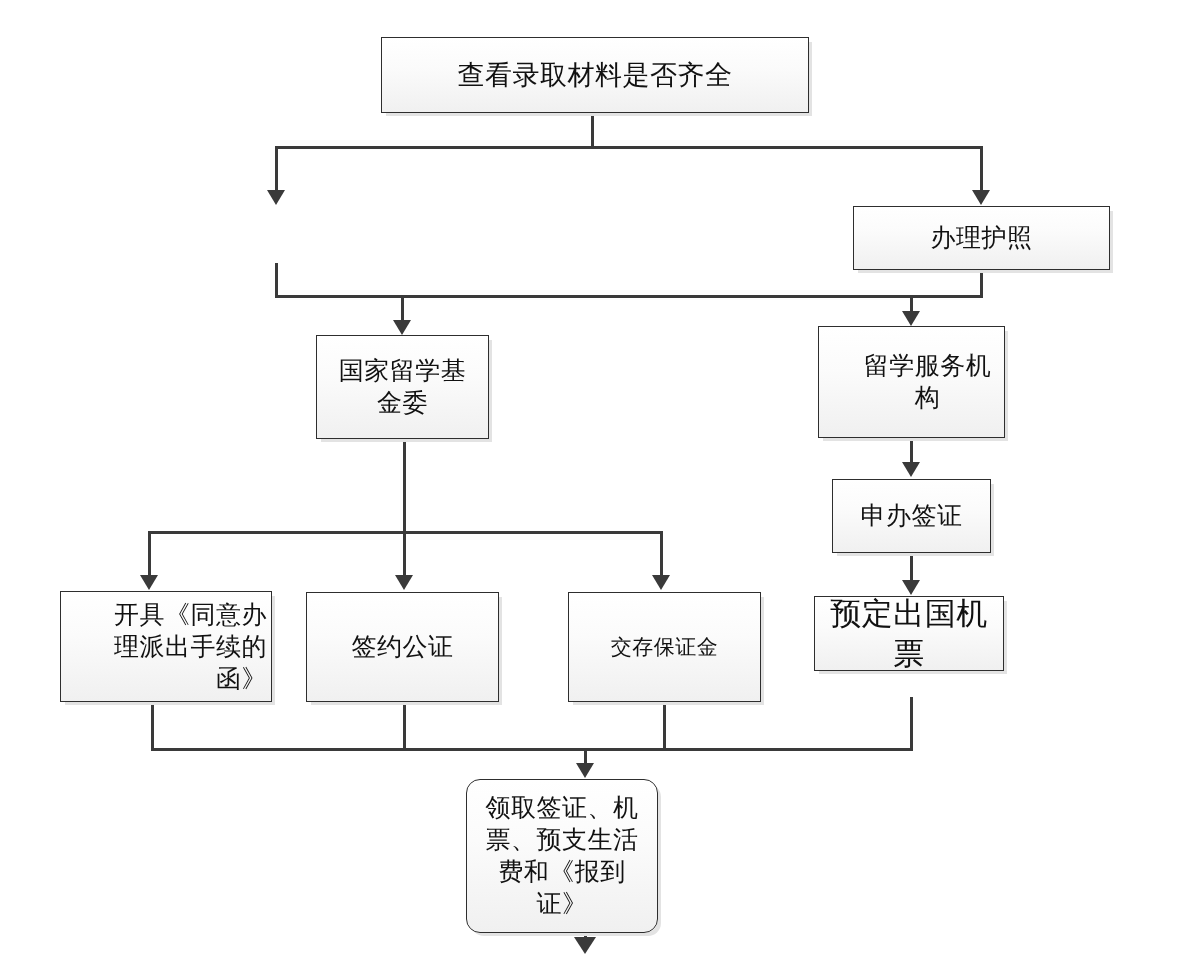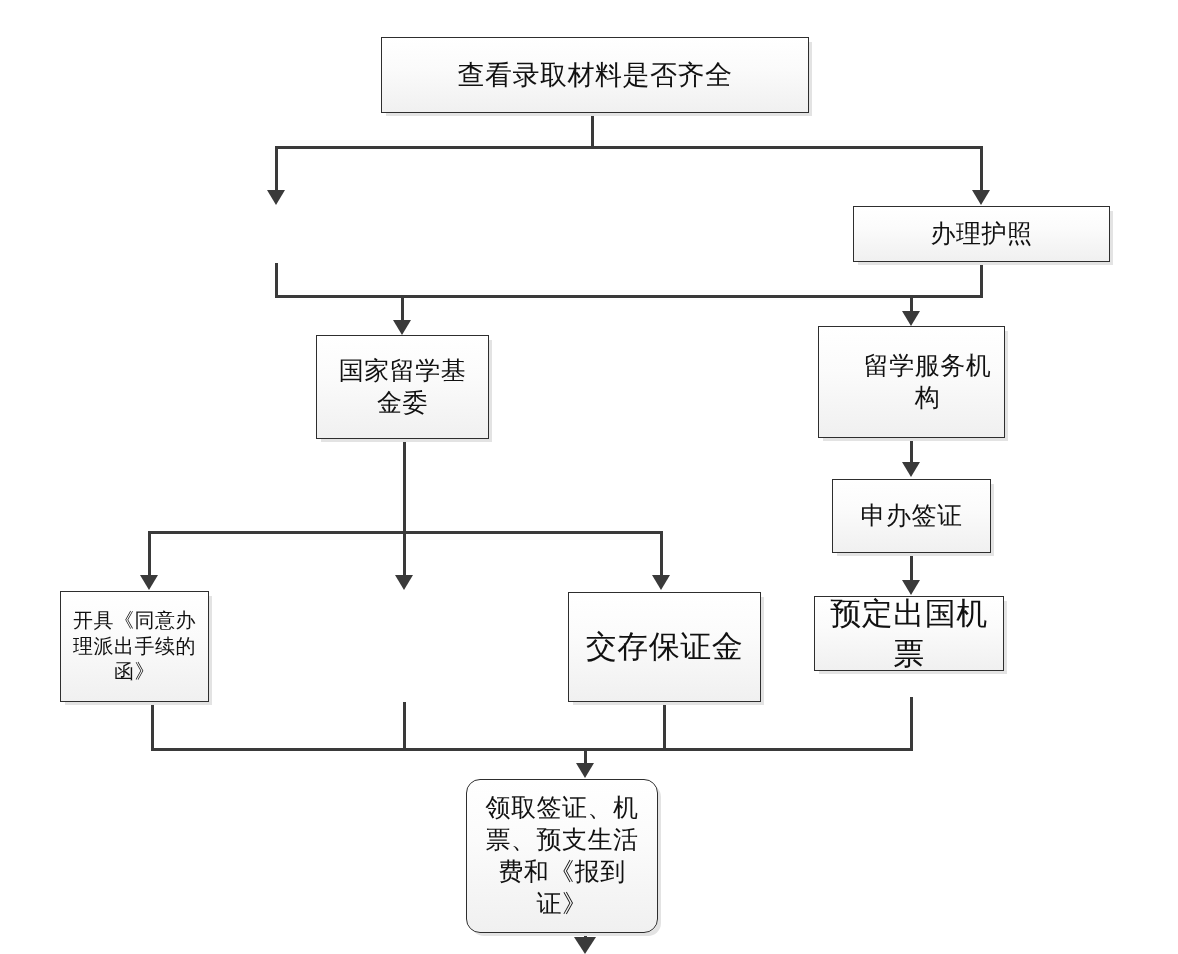--- a/index.html
+++ b/index.html
@@ -111,45 +111,48 @@
   <div class="arrow-down" style="left:576px; top:763px;"></div>
 
   <div class="edge-v" style="left:584px; top:933px; height:8px;"></div>
   <div class="arrow-down" style="left:574px; top:937px; border-left-width:11px; border-right-width:11px; border-top-width:17px;"></div>
 
   <div class="node" style="left:381px; top:37px; width:428px; height:76px; font-size:27px;">
     <span class="node-text">查看录取材料是否齐全</span>
   </div>
 
 
-  <div class="node" style="left:853px; top:206px; width:257px; height:56px; font-size:25px;">
+  <div class="node" style="left:853px; top:206px; width:257px; height:64px; font-size:25px;">
     <span class="node-text">办理护照</span>
   </div>
 
   <div class="node" style="left:316px; top:335px; width:173px; height:104px; font-size:25px;justify-content:flex-end;">
     <span class="node-text">国家留学基
 金委</span>
   </div>
 
   <div class="node" style="left:818px; top:326px; width:187px; height:112px; font-size:25px;padding-left:32px;">
     <span class="node-text">留学服务机构</span>
   </div>
 
   <div class="node" style="left:832px; top:479px; width:159px; height:74px; font-size:25px;justify-content:center;">
     <span class="node-text">申办签证</span>
   </div>
 
-  <div class="node" style="left:60px; top:591px; width:149px; height:111px; font-size:20px;">
+  <div class="node" style="left:60px; top:591px; width:212px; height:111px; font-size:25px;text-align:right;">
     <span class="node-text">开具《同意办
 理派出手续的
 函》</span>
   </div>
 
+  <div class="node" style="left:306px; top:592px; width:193px; height:110px; font-size:25px;">
+    <span class="node-text">签约公证</span>
+  </div>
 
-  <div class="node" style="left:568px; top:592px; width:193px; height:110px; font-size:31px;">
+  <div class="node" style="left:568px; top:592px; width:193px; height:110px; font-size:21px;">
     <span class="node-text">交存保证金</span>
   </div>
 
   <div class="node" style="left:814px; top:596px; width:190px; height:75px; font-size:31px;">
     <span class="node-text">预定出国机票</span>
   </div>
 
   <div class="node" style="left:466px; top:779px; width:192px; height:154px; font-size:25px;border-radius:14px;">
     <span class="node-text">领取签证、机
 票、预支生活

